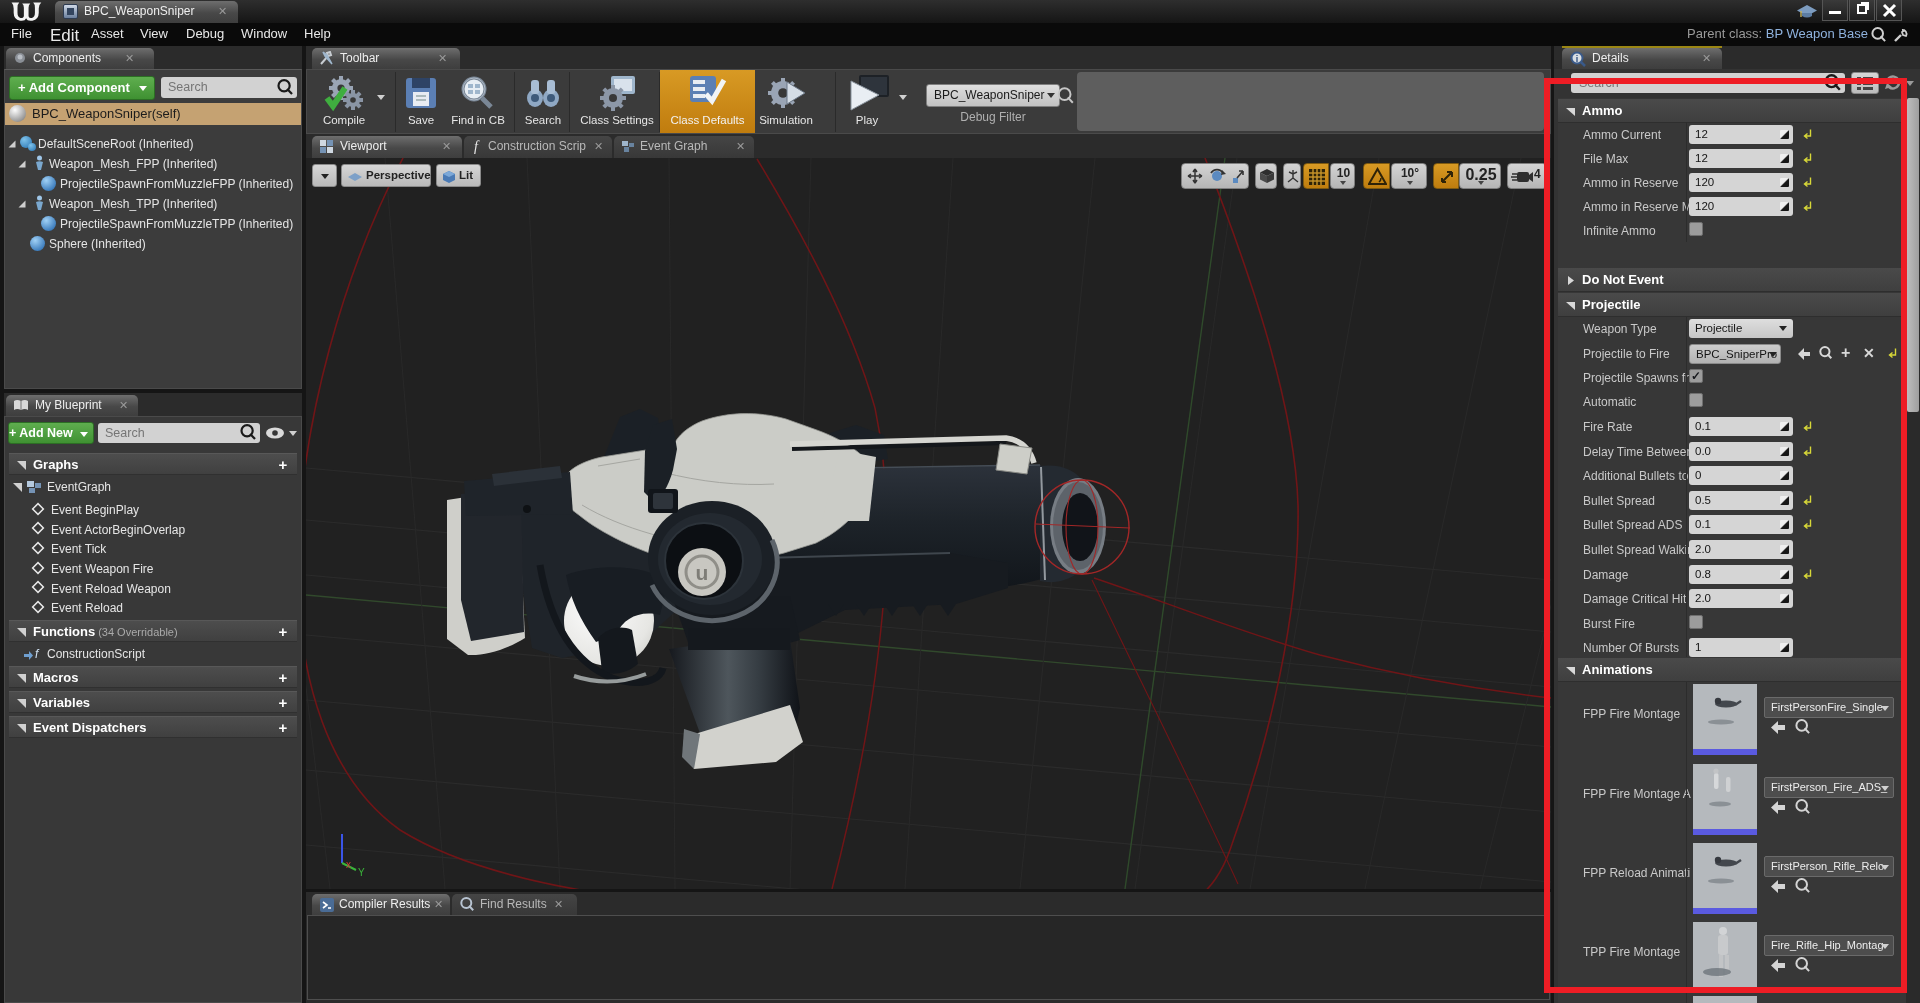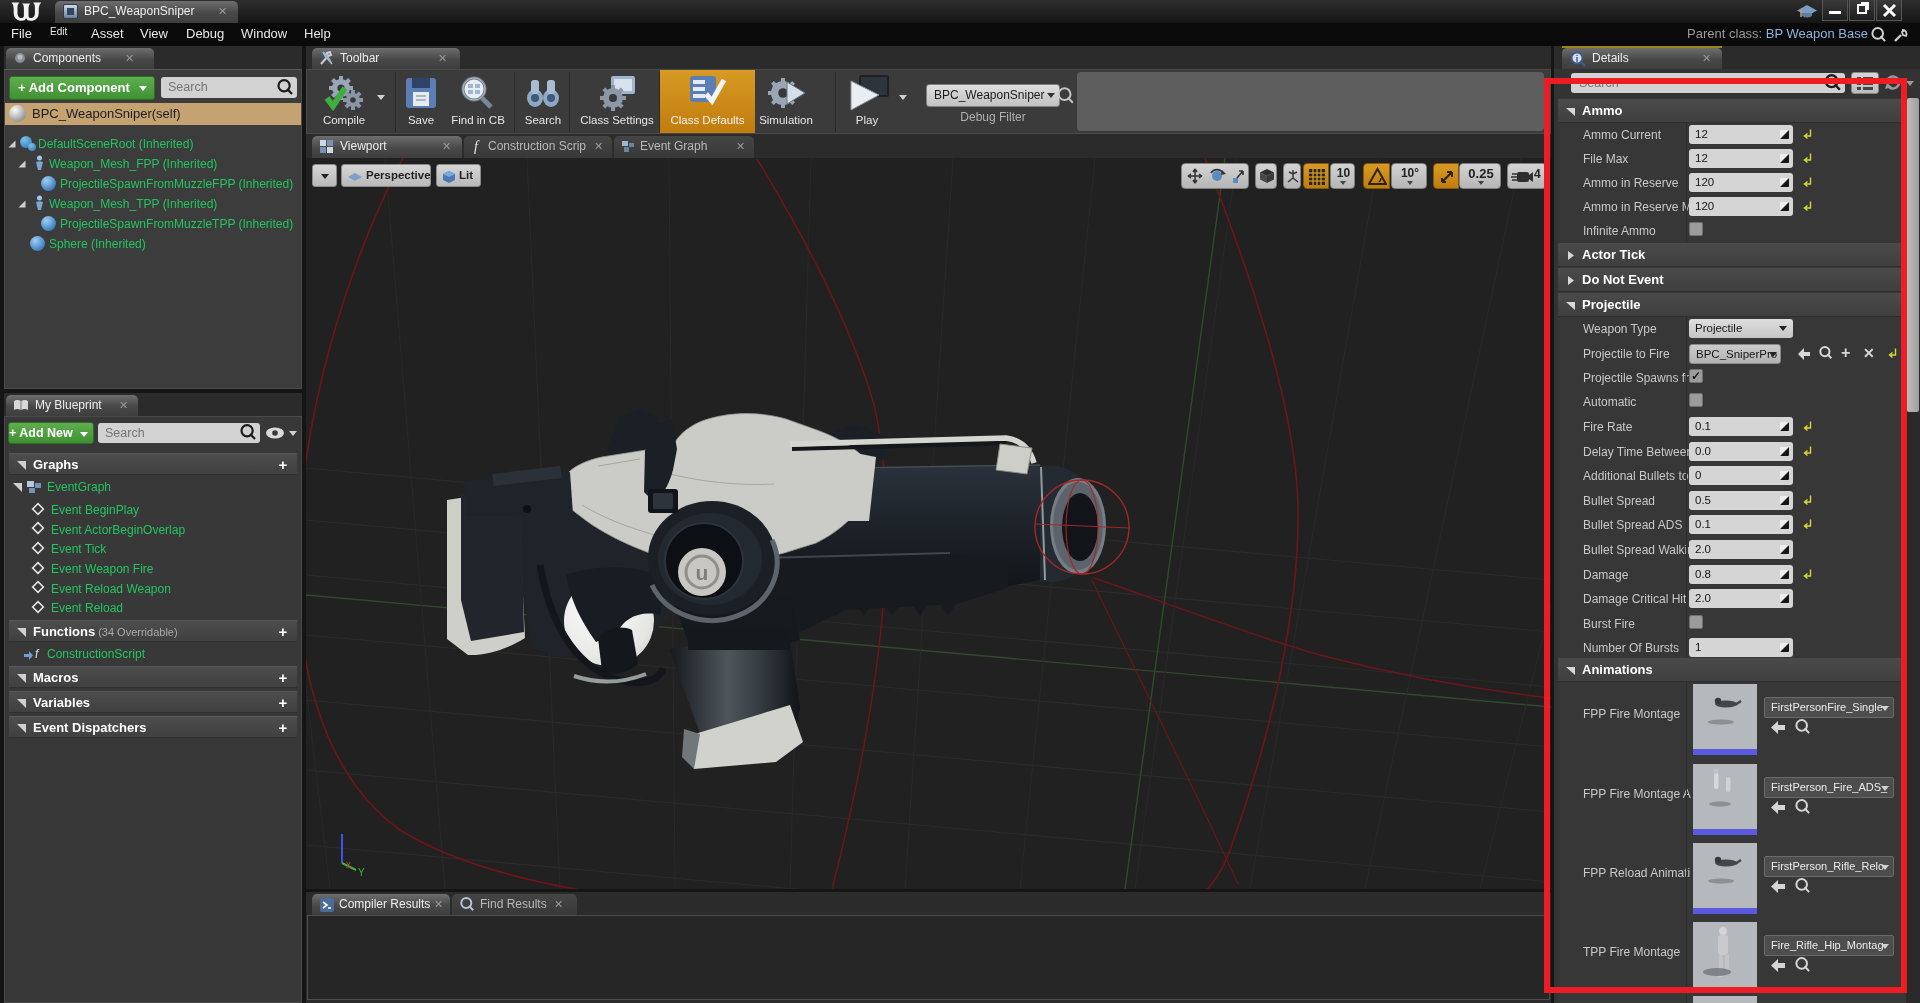--- a/index.html
+++ b/index.html
@@ -6,21 +6,21 @@
 .tab{position:absolute;height:21px;border-radius:5px 5px 0 0;background:linear-gradient(#6e6e6e,#484848 55%,#3e3e3e);color:#eee;font-size:12px;line-height:21px;}
 .tabi{position:absolute;height:21px;border-radius:5px 5px 0 0;background:linear-gradient(#454545,#383838);color:#b9b9b9;font-size:12px;line-height:21px;}
 .x{color:#9a9a9a;font-size:11px;}
 .hdr{position:absolute;left:0;right:0;height:24px;background:linear-gradient(#4a4a4a,#3f3f3f);border-bottom:1px solid #2e2e2e;color:#fff;font-weight:bold;font-size:13px;line-height:24px;}
 .lbl{position:absolute;left:25px;color:#c9c9c9;font-size:12px;line-height:24px;white-space:nowrap;}
 .vbox{position:absolute;left:131px;top:2px;width:104px;height:19px;background:#d5d5d5;border-radius:3px;color:#141414;font-size:11.5px;line-height:19px;padding-left:6px;}
 .spin{position:absolute;right:4px;top:5px;width:9px;height:9px;background:linear-gradient(135deg,#efefef 44%,#161616 56%);border-radius:1px;}
 .chk{position:absolute;left:131px;top:3px;width:14px;height:14px;background:#9c9c9c;border-radius:2px;border:1px solid #6f6f6f;color:#16181c;font-size:12px;font-weight:bold;line-height:13px;text-align:center;}
 .grn{background:linear-gradient(#5fae4f,#3f9132);border:1px solid #2c6e24;border-radius:3px;color:#fff;font-weight:bold;}
 .srch{background:#d2d2d2;border-radius:3px;color:#757575;font-size:12.5px;}
-.titem{position:absolute;color:#22c55e;font-size:12px;white-space:nowrap;}
+.titem{position:absolute;color:#e5e5e5;font-size:12px;white-space:nowrap;}
 .sec{position:absolute;left:4px;right:4px;height:22px;background:linear-gradient(#4d4d4d,#404040);border-top:1px solid #585858;border-bottom:1px solid #303030;color:#fff;font-weight:bold;font-size:13px;line-height:22px;}
 .plus{position:absolute;right:6px;top:3px;width:16px;height:16px;color:#fff;font-size:15px;font-weight:bold;line-height:16px;text-align:center;}
 .ddk{position:absolute;background:#4d4d4d;border:1px solid #6a6a6a;border-radius:2px;color:#ececec;font-size:11px;line-height:19px;padding-left:6px;white-space:nowrap;overflow:hidden;}
 .cvt{position:absolute;width:0;height:0;border-left:4px solid transparent;border-right:4px solid transparent;border-top:5px solid #d0d0d0;}
 .tbl{position:absolute;color:#e6e6e6;font-size:11.5px;text-align:center;white-space:nowrap;}
 .vpbtn{position:absolute;z-index:2;height:23px;background:linear-gradient(#d6d6d6,#b9b9b9);border:1px solid #8a8a8a;border-radius:3px;color:#222;font-weight:bold;font-size:11.5px;line-height:21px;}
 </style></head><body>
 <div class="a" style="left:0;top:0;width:1920px;height:23px;background:linear-gradient(#2e2e2e,#151515);">
 <svg class="a" style="left:9px;top:0px" width="34" height="23" viewBox="0 0 40 23">
       <path d="M3 1 L12 1 Q10 3 10 7 L10 13 Q10 18 13.5 19 Q16.5 19.8 17.5 17 L17.5 7 Q17.5 3.5 15.5 2 L25 2 Q23 3.5 23 7 L23 17 Q24 19.8 27 19 Q30.5 18 30.5 13 L30.5 7 Q30.5 3 28.5 1 L38 1 Q35 3.5 35 8 L35 13 Q35 21 27.5 22.3 Q21.5 23.2 20.2 19.5 Q18.8 23.2 13 22.3 Q5.5 21 5.5 13 L5.5 8 Q5.5 3.5 3 1 Z" fill="#f2f2f2"></path>
@@ -45,21 +45,21 @@
       <div class="a" style="left:11px;top:2px;width:8px;height:8px;border:2px solid #fff;border-left:none;border-bottom:none"></div>
     </div>
 <div class="a" style="left:1876px;top:0px;width:26px;height:21px;background:linear-gradient(#3a3a3a,#1f1f1f);border:1px solid #555;border-top:none;">
       <svg class="a" style="left:4px;top:2px" width="17" height="17">
         <path d="M3 3 L14 14 M14 3 L3 14" stroke="#fff" stroke-width="3"></path>
       </svg>
     </div>
 </div>
 <div class="a" style="left:0;top:23px;width:1920px;height:23px;background:#0a0a0a;">
 <span class="a" style="left:11px;top:3px;color:#e8e8e8;font-size:13px;">File</span>
-<span class="a" style="left:50px;top:3px;color:#e8e8e8;font-size:10px;">Edit</span>
+<span class="a" style="left:50px;top:3px;color:#e8e8e8;font-size:17px;">Edit</span>
 <span class="a" style="left:91px;top:3px;color:#e8e8e8;font-size:13px;">Asset</span>
 <span class="a" style="left:140px;top:3px;color:#e8e8e8;font-size:13px;">View</span>
 <span class="a" style="left:186px;top:3px;color:#e8e8e8;font-size:13px;">Debug</span>
 <span class="a" style="left:241px;top:3px;color:#e8e8e8;font-size:13px;">Window</span>
 <span class="a" style="left:304px;top:3px;color:#e8e8e8;font-size:13px;">Help</span>
 <span class="a" style="right:52px;top:3px;color:#9a9a9a;font-size:13px;">Parent class: <span style="color:#8fb2dd">BP Weapon Base</span></span>
 <span class="a" style="left:1871px;top:4px;"><svg width="16" height="16">
         <circle cx="6.7" cy="6.4" r="5.3" fill="none" stroke="#cfcfcf" stroke-width="2.0"></circle>
         <line x1="9.6" y1="9.3" x2="14.1" y2="14.1" stroke="#cfcfcf" stroke-width="2.0"></line>
       </svg></span>
@@ -503,21 +503,21 @@
 <div class="a" style="left:1391px;top:163px;width:36px;height:26px;background:linear-gradient(#d4d4d4,#b5b5b5);border:1px solid #7f7f7f;border-radius:4px;z-index:2;">
     <div class="a" style="left:0;top:2px;width:36px;text-align:center;color:#222;font-size:12px;font-weight:bold;">10°</div>
     <span class="cvt a" style="left:15px;top:17px;border-top-color:#444;border-left-width:3px;border-right-width:3px;border-top-width:4px;"></span>
   </div>
 <div class="a" style="left:1433px;top:163px;width:26px;height:26px;background:linear-gradient(#d89a24,#bf7d0e);border:1px solid #7f5a10;border-radius:4px 0 0 4px;z-index:2;">
     <svg class="a" style="left:5px;top:5px" width="16" height="16">
       <path d="M3 13 L13 3 M13 3 L8 3 M13 3 L13 8 M3 13 L3 9 M3 13 L7 13" stroke="#2e2308" stroke-width="2"></path>
     </svg>
   </div>
 <div class="a" style="left:1459px;top:163px;width:42px;height:26px;background:linear-gradient(#d4d4d4,#b5b5b5);border:1px solid #7f7f7f;border-radius:4px;z-index:2;">
-    <div class="a" style="left:0;top:2px;width:42px;text-align:center;color:#222;font-size:13px;font-weight:bold;">0.25</div>
+    <div class="a" style="left:0;top:2px;width:42px;text-align:center;color:#222;font-size:16px;font-weight:bold;">0.25</div>
     <span class="cvt a" style="left:18px;top:17px;border-top-color:#444;border-left-width:3px;border-right-width:3px;border-top-width:4px;"></span>
   </div>
 <div class="a" style="left:1507px;top:163px;width:40px;height:26px;background:linear-gradient(#d4d4d4,#b5b5b5);border:1px solid #7f7f7f;border-radius:4px;z-index:2;">
     <svg class="a" style="left:3px;top:5px" width="22" height="15">
       <rect x="6" y="3" width="12" height="10" rx="2" fill="#2e2e2e"></rect>
       <polygon points="18,6 22,3 22,13 18,10" fill="#2e2e2e"></polygon>
       <path d="M1 5 L6 5 M0 8 L6 8 M1 11 L6 11" stroke="#2e2e2e" stroke-width="1.5"></path>
     </svg>
     <div class="a" style="left:26px;top:3px;color:#222;font-size:12px;font-weight:bold;">4</div>
   </div>
@@ -601,23 +601,20 @@
           <span class="lbl">Ammo in Reserve M</span>
           <div class="vbox">120<span class="spin"></span></div>
           <svg class="a" style="left:243px;top:5px" width="12" height="13">
             <path d="M9.5 1.5 L9.5 8 L4.5 8 M6.5 5.5 L3.5 8 L6.5 10.5" fill="none" stroke="#d8d838" stroke-width="1.4"></path>
           </svg>
         </div>
         <div class="a" style="left:0;top:121px;width:348px;height:24px;">
           <span class="lbl">Infinite Ammo</span>
           <div class="chk"></div>
         </div>
-        <div class="hdr" style="top:145px;"><svg class="a" style="left:8px;top:8px" width="9" height="9">
-            <polygon points="2,0 8,4.5 2,9" fill="#d8d8d8"></polygon>
-          </svg><span style="margin-left:24px;">Actor Tick</span></div>
         <div class="hdr" style="top:170px;"><svg class="a" style="left:8px;top:8px" width="9" height="9">
             <polygon points="2,0 8,4.5 2,9" fill="#d8d8d8"></polygon>
           </svg><span style="margin-left:24px;">Do Not Event</span></div>
         <div class="hdr" style="top:195px;"><svg class="a" style="left:8px;top:8px" width="9" height="9">
             <polygon points="0,1 9,1 9,9" fill="#d8d8d8"></polygon>
           </svg><span style="margin-left:24px;">Projectile</span></div>
         <div class="a" style="left:0;top:219px;width:348px;height:24px;">
           <span class="lbl">Weapon Type</span>
           <div class="vbox" style="background:linear-gradient(#dedede,#c6c6c6);">Projectile<span class="cvt a" style="right:6px;top:7px;border-top-color:#222;"></span></div>
         </div>

